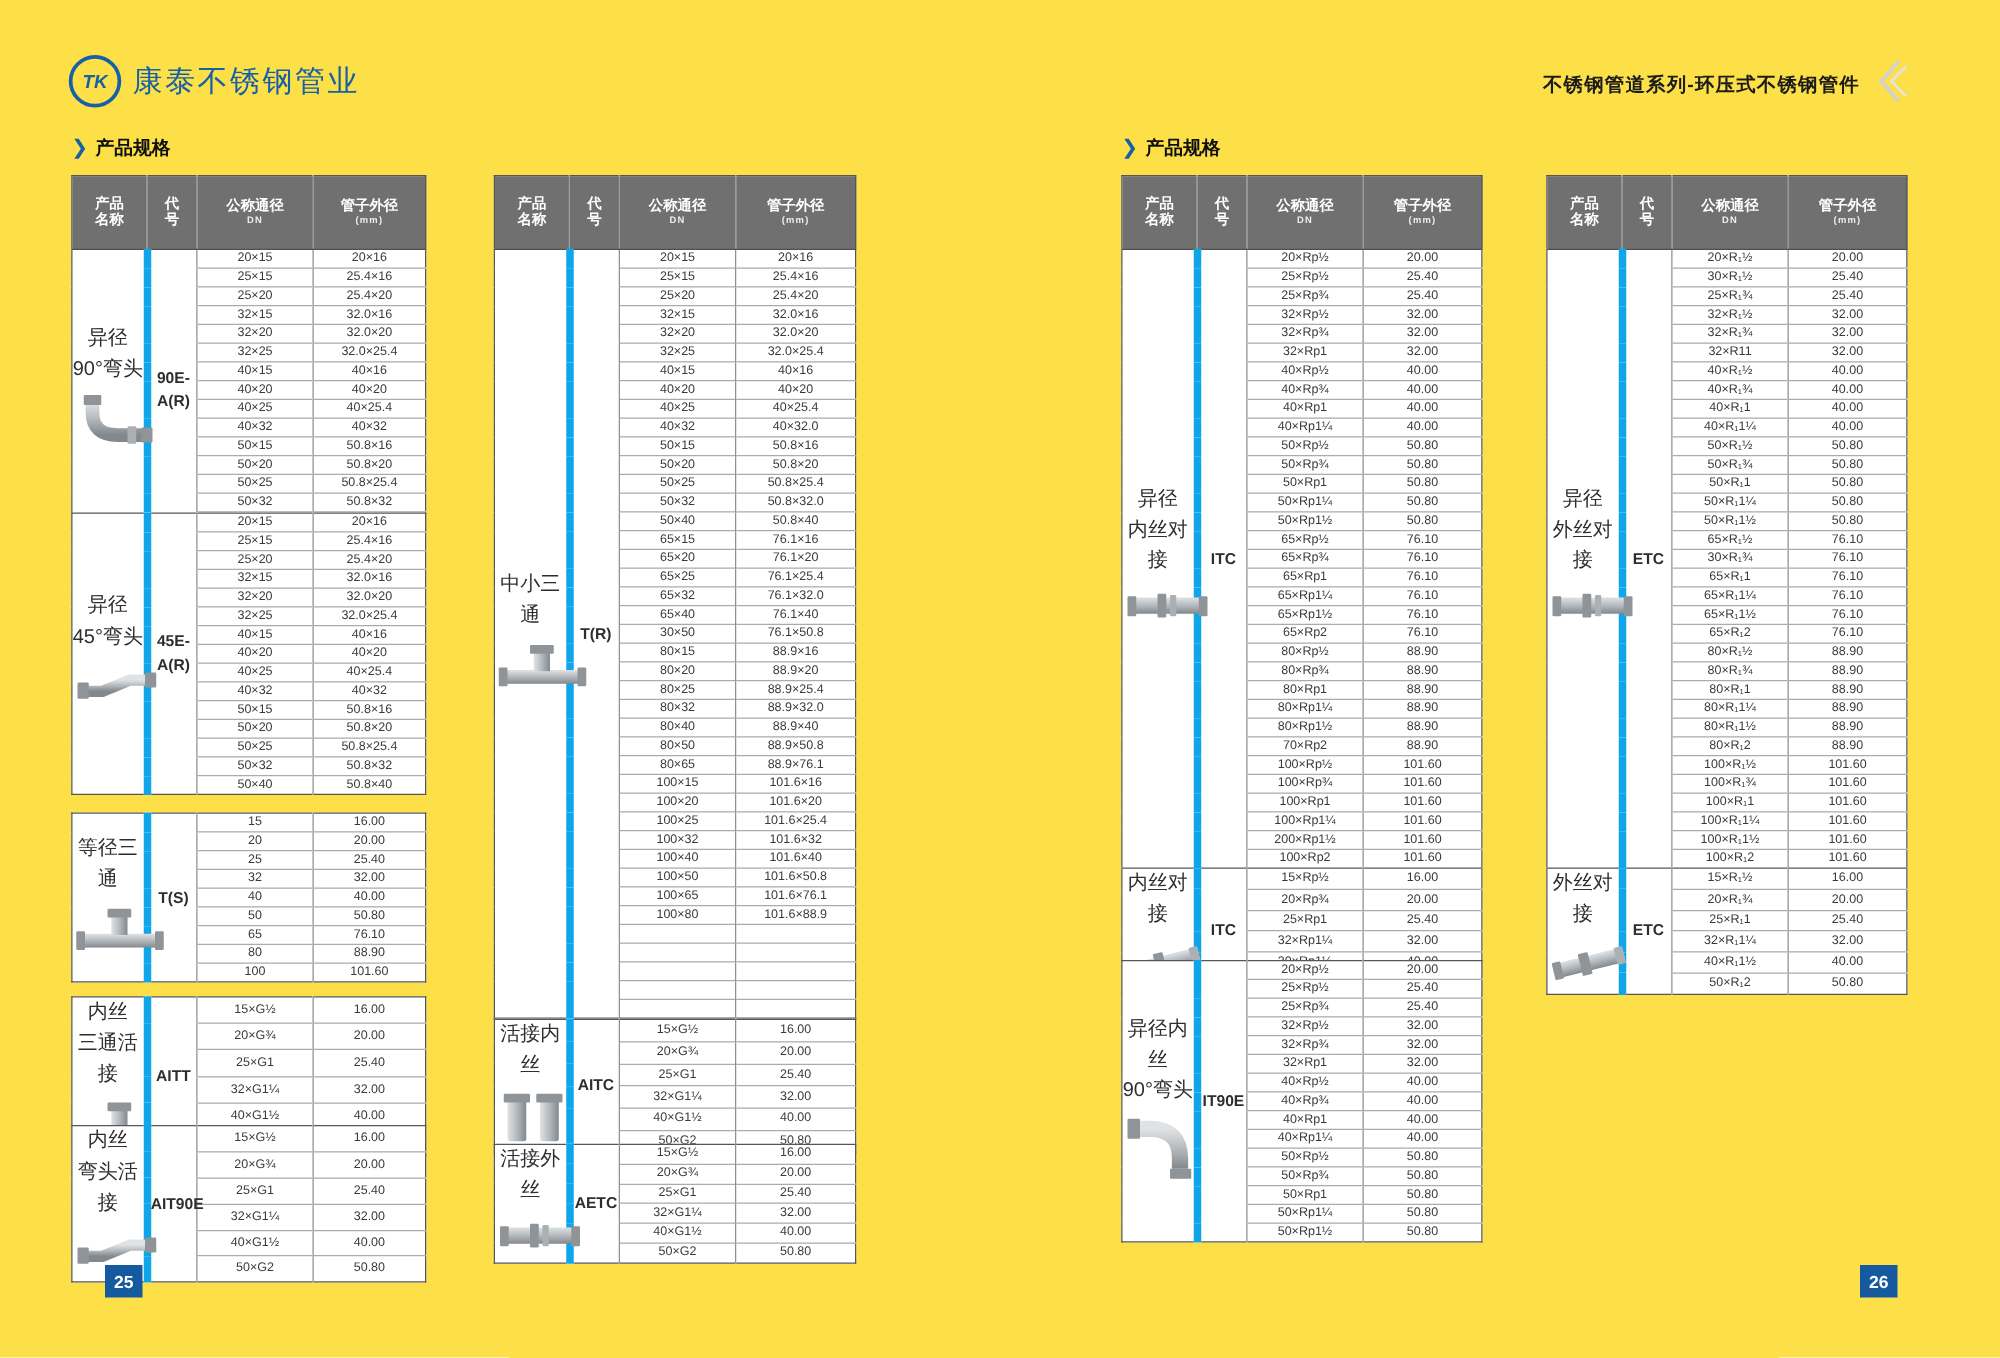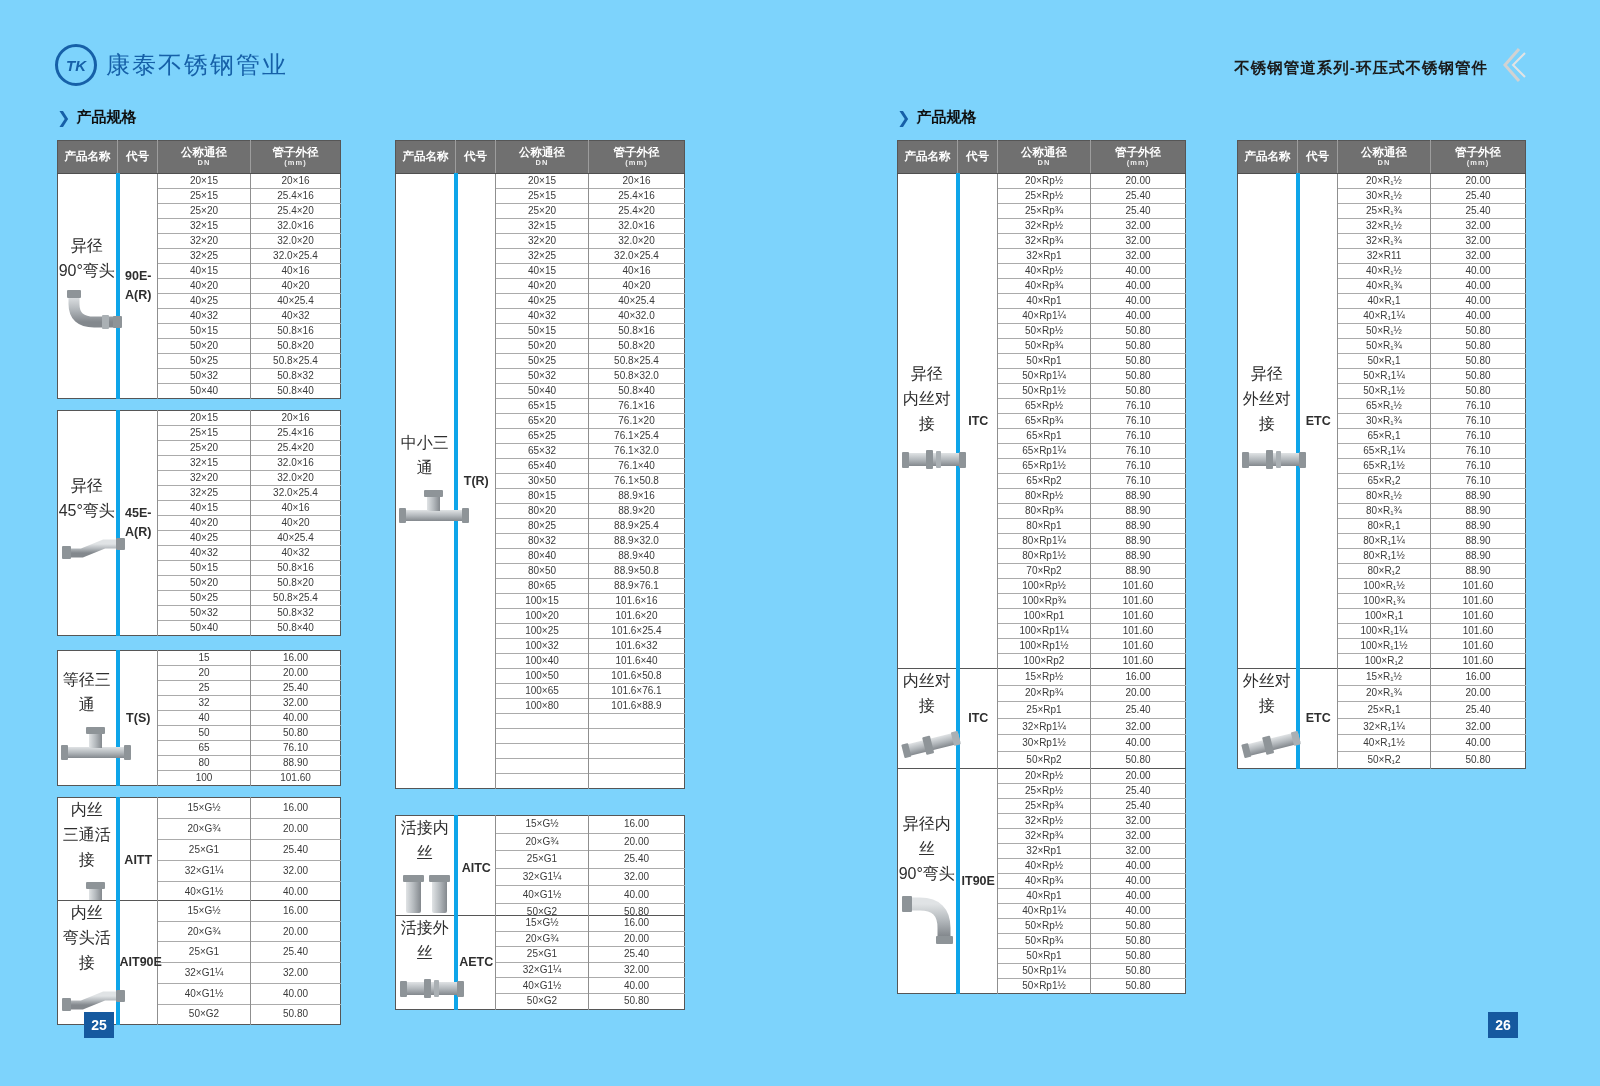--- a/index.html
+++ b/index.html
@@ -1,46 +1,46 @@
 <!DOCTYPE html>
 <html><head>
 <meta charset="utf-8">
 <style>
   html,body{margin:0;padding:0;background:#fff}
-  .page{position:relative;width:1600px;height:1086px;background:#7dd3fc;overflow:hidden;
+  .page{position:relative;width:1600px;height:1086px;background:#fde047;overflow:hidden;
         font-family:"Liberation Sans","DejaVu Sans",sans-serif;color:#222}
   
   .logo{position:absolute;left:55px;top:44px;display:flex;align-items:center;gap:9px}
   .logo-badge{width:36px;height:36px;border:3px solid #1660A8;border-radius:50%;
               display:flex;align-items:center;justify-content:center;
               color:#1660A8;font-weight:bold;font-style:italic;font-size:15px}
   .logo-text{color:#1660A8;font-size:24px;font-weight:normal;letter-spacing:2px}
   .doc-title{position:absolute;right:112px;top:58px;font-size:15.5px;font-weight:bold;
              color:#1b1b1b;letter-spacing:1px}
   .chevron{position:absolute;right:74px;top:46px}
   .section-label{position:absolute;display:flex;align-items:center;gap:6px;
                  font-size:15px;font-weight:bold;color:#0f0f0f}
   .section-label .arrow{color:#1660A8;font-size:16px;font-weight:bold}
   
   .tbl{position:absolute}
   table.spec{width:100%;border-collapse:collapse;table-layout:fixed;border:1px solid #565656;background:#fff}
   .spec th{background:#707070;color:#fff;font-size:11.5px;font-weight:bold;height:32px;
-           line-height:1.15;border-bottom:1px solid #4f4f4f;padding:0;text-align:center}
+           line-height:1.15;border-bottom:1px solid #4f4f4f;padding:13px;text-align:center}
   .spec th + th{border-left:1px solid #9d9d9d}
   .spec th .sub{display:block;font-size:7.5px;font-weight:bold;color:#efefef;letter-spacing:1px}
   .spec td{padding:0;text-align:center;vertical-align:middle}
   .spec td.val{font-size:10px;color:#3a3a3a;height:14px;line-height:14px;white-space:nowrap;
                border-left:1px solid #8f8f8f;border-top:1px solid #ababab}
   .spec tbody tr:first-child td{border-top:none}
   .spec tr.gstart td{border-top:1px solid #565656}
   .spec td.prod{font-size:16px;color:#2e2e2e}
   .spec .pname{line-height:1.55}
   .spec .picon{margin-top:5px}
   .spec td.code{font-size:12.5px;color:#2e2e2e;font-weight:bold;line-height:1.5;
-                border-left:4px solid #0ea5e9}
+                border-left:6px solid #0ea5e9}
   
   .pageno{position:absolute;width:30px;height:26px;background:#15599F;color:#fff;
           font-size:14px;font-weight:bold;display:flex;align-items:center;justify-content:center}
 </style>
 </head>
 <body>
 
 <svg width="0" height="0" style="position:absolute" aria-hidden="true">
   <defs>
     <linearGradient id="pg" x1="0" y1="0" x2="0" y2="1">
@@ -838,21 +838,21 @@
           </tr>
           <tr>
             <td class="val">100×Rp1</td>
             <td class="val">101.60</td>
           </tr>
           <tr>
             <td class="val">100×Rp1¼</td>
             <td class="val">101.60</td>
           </tr>
           <tr>
-            <td class="val">100×Rp1½</td>
+            <td class="val">200×Rp1½</td>
             <td class="val">101.60</td>
           </tr>
           <tr>
             <td class="val">100×Rp2</td>
             <td class="val">101.60</td>
           </tr>
           <tr class="gstart">
             <td class="prod" rowspan="6">
               <div class="pname">内丝对接</div>
               <div class="picon"><svg width="70" height="40" viewBox="0 0 70 40">

